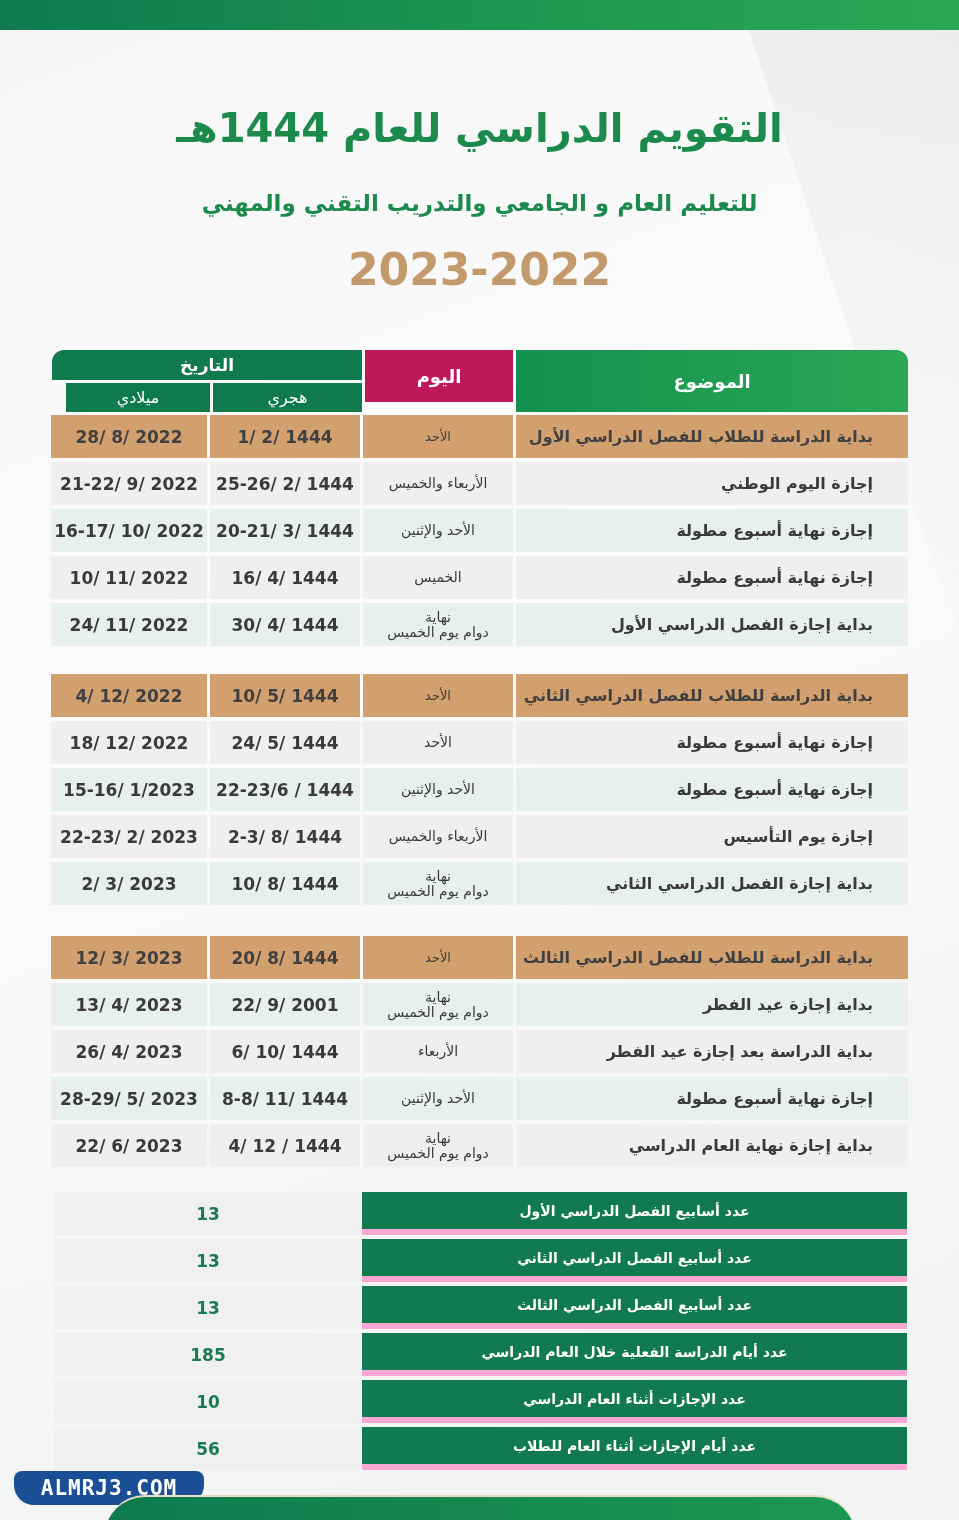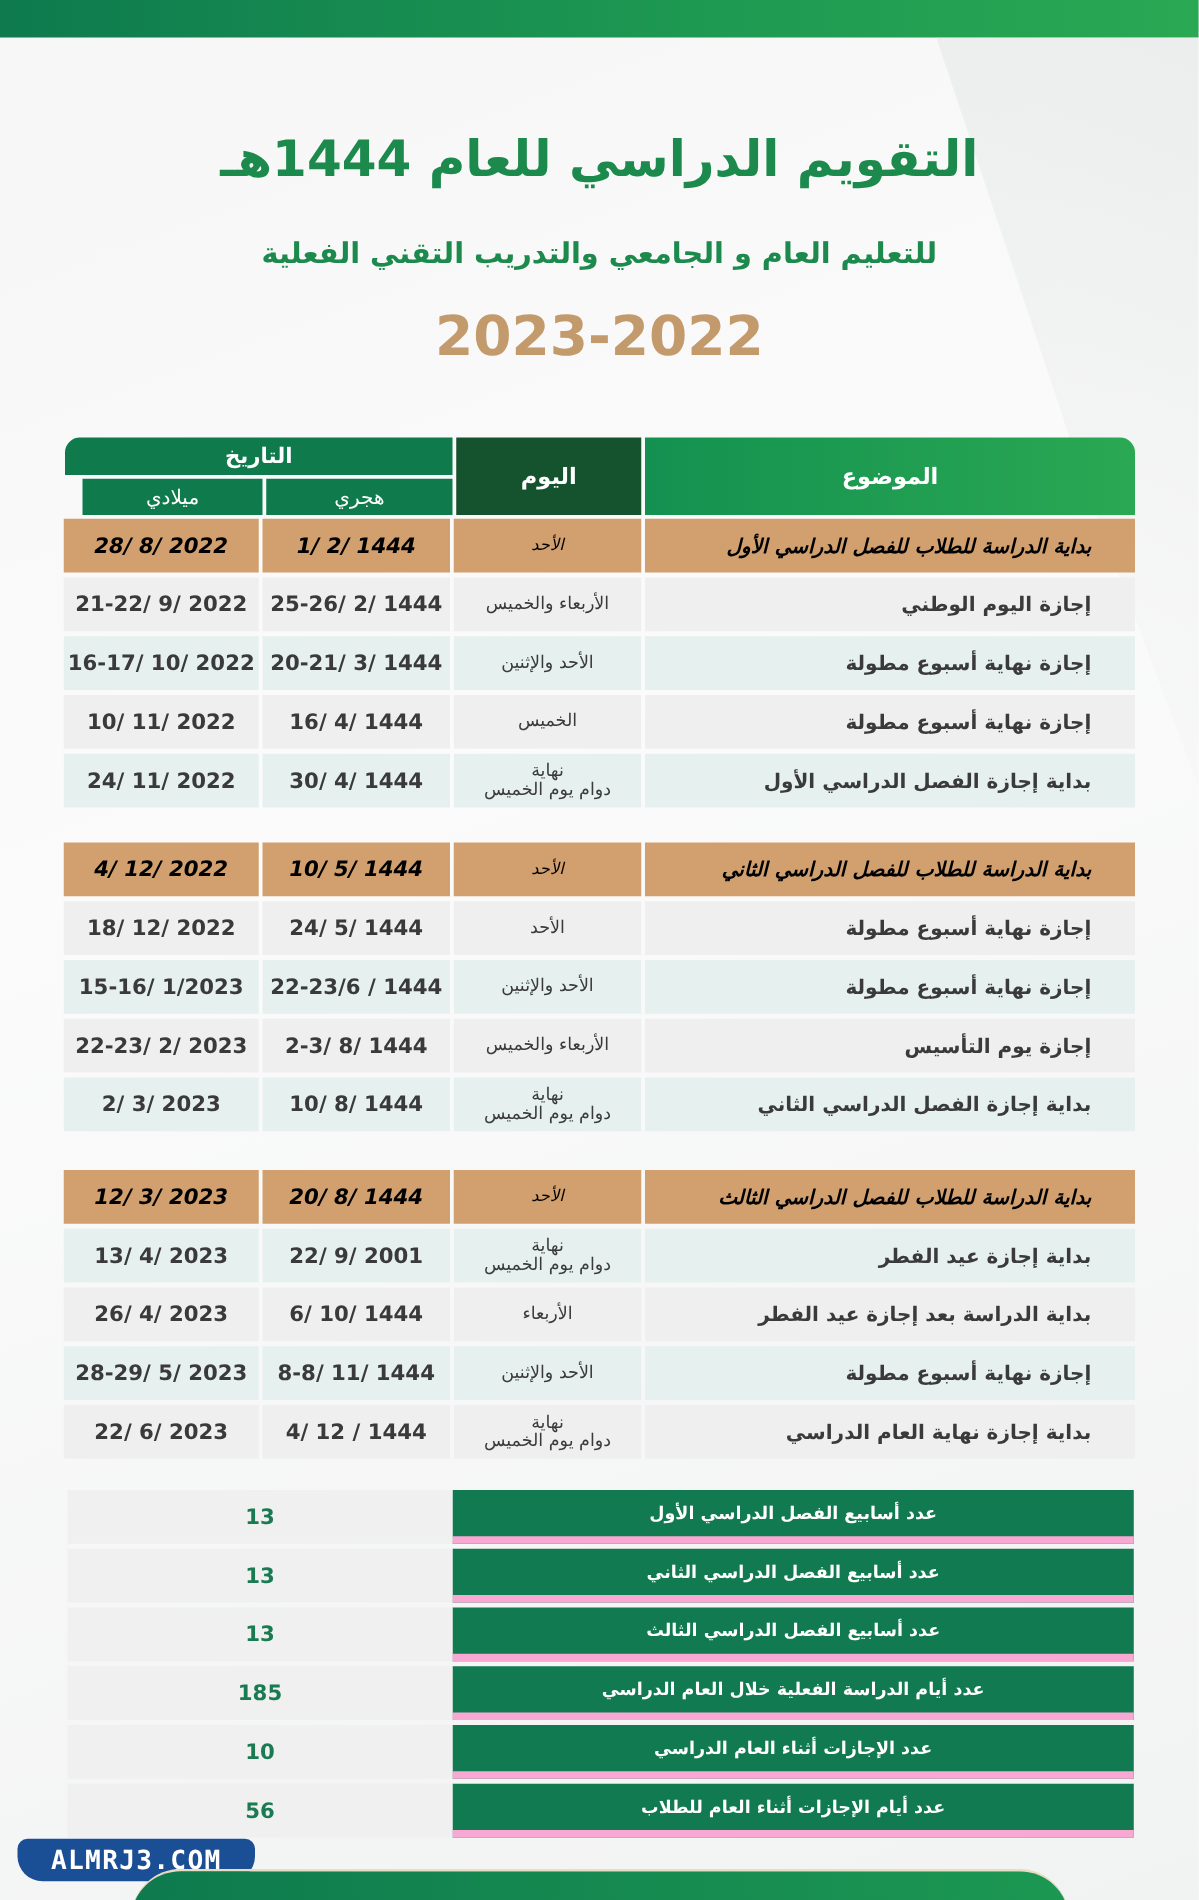--- a/index.html
+++ b/index.html
@@ -42,22 +42,22 @@
     }
     .hdr-wrap { position: absolute; top: 350px; left: 52px; width: 856px; height: 62px; direction: rtl; }
     .hdr-topic {
       position: absolute; right: 0; top: 0; width: 392px; height: 62px;
       background: linear-gradient(90deg, #149150, #2aa853);
       border-top-right-radius: 12px;
       color: #fff; font-size: 18px; font-weight: bold;
       display: flex; align-items: center; justify-content: center;
     }
     .hdr-day {
-      position: absolute; right: 395px; top: 0; width: 148px; height: 62px;
-      background: #14532d; color: #fff; font-size: 18px; font-weight: bold;
+      position: absolute; right: 395px; top: 0; width: 148px; height: 52px;
+      background: #be185d; color: #fff; font-size: 18px; font-weight: bold;
       display: flex; align-items: center; justify-content: center;
     }
     .hdr-date {
       position: absolute; right: 546px; top: 0; width: 310px; height: 30px;
       background: #0f7a4c; color: #fff; font-size: 17px; font-weight: bold;
       border-top-left-radius: 12px;
       display: flex; align-items: center; justify-content: center;
     }
     .hdr-hijri {
       position: absolute; right: 546px; top: 33px; width: 149px; height: 29px;
@@ -74,21 +74,21 @@
     .cell {
       height: 43px; margin-bottom: 4px;
       display: flex; align-items: center; justify-content: center;
       color: #3a3a3a; font-size: 17px; font-weight: bold;
     }
     .cell.topic { justify-content: flex-start; padding-right: 35px; font-size: 16px; }
     .cell.day { font-size: 14px; font-weight: normal; text-align: center; line-height: 15px; flex-direction: column; }
     .cell.num { direction: ltr; font-size: 17px; }
     .row.light .cell { background: #efefef; }
     .row.tint .cell { background: #e6f1ef; }
-    .row.accent .cell { background: #d2a06e; color: #000000; font-style: italic; }
+    .row.accent .cell { background: #d2a06e; color: #404040; }
     .row.accent .cell.day { font-size: 13px; }
 
     
     .summary {
       position: absolute; top: 1192px; left: 54px; width: 853px;
       display: grid; grid-template-columns: 545px 308px; row-gap: 4px;
       direction: rtl;
     }
     .sum-label {
       height: 43px; background: #117a50; color: #fff; font-size: 14px; font-weight: bold;
@@ -114,21 +114,21 @@
       border-top: 2px solid #e8dcc2;
     }
   </style>
 </head>
 <body>
 
 <div class="top-bar"></div>
 <div class="bg-shape"></div>
 
 <h1 class="title">التقويم الدراسي للعام 1444هـ</h1>
-<h2 class="subtitle">للتعليم العام و الجامعي والتدريب التقني الفعلية</h2>
+<h2 class="subtitle">للتعليم العام و الجامعي والتدريب التقني والمهني</h2>
 <div class="years">2023-2022</div>
 
 <div class="hdr-wrap">
   <div class="hdr-topic">الموضوع</div>
   <div class="hdr-day">اليوم</div>
   <div class="hdr-date">التاريخ</div>
   <div class="hdr-hijri">هجري</div>
   <div class="hdr-greg">ميلادي</div>
 </div>
 

